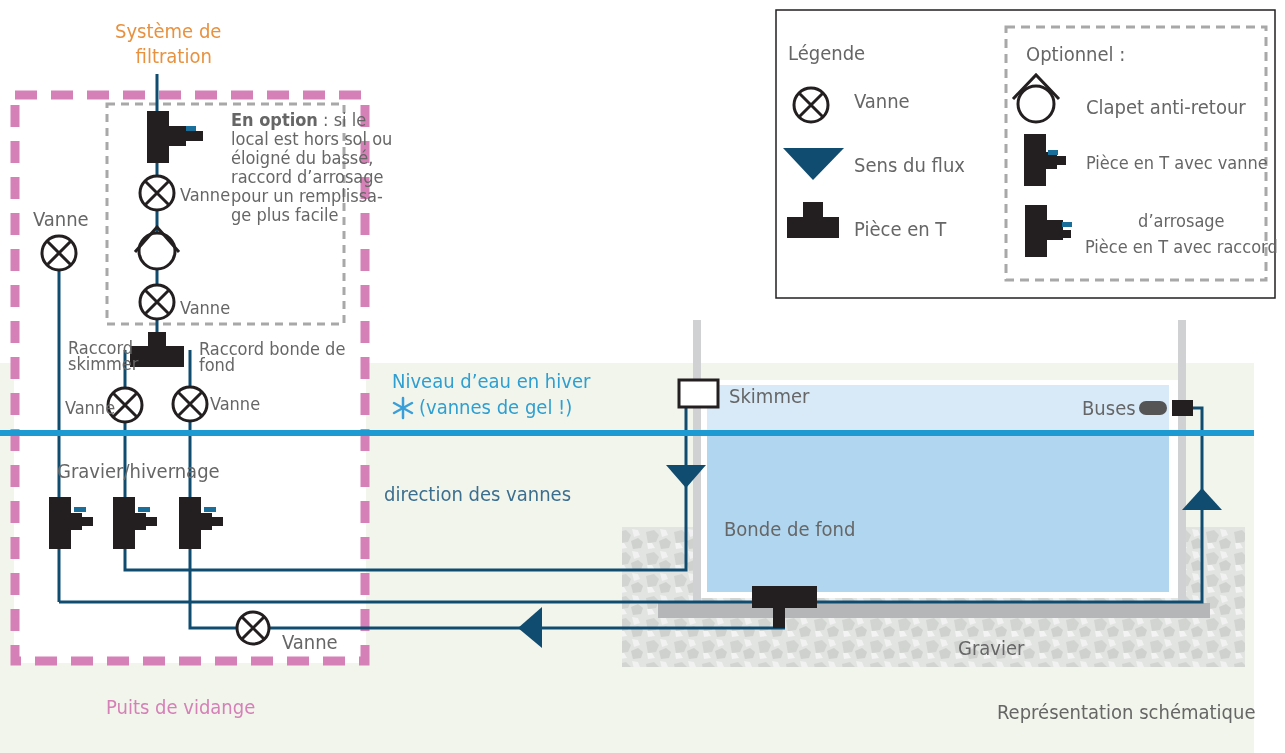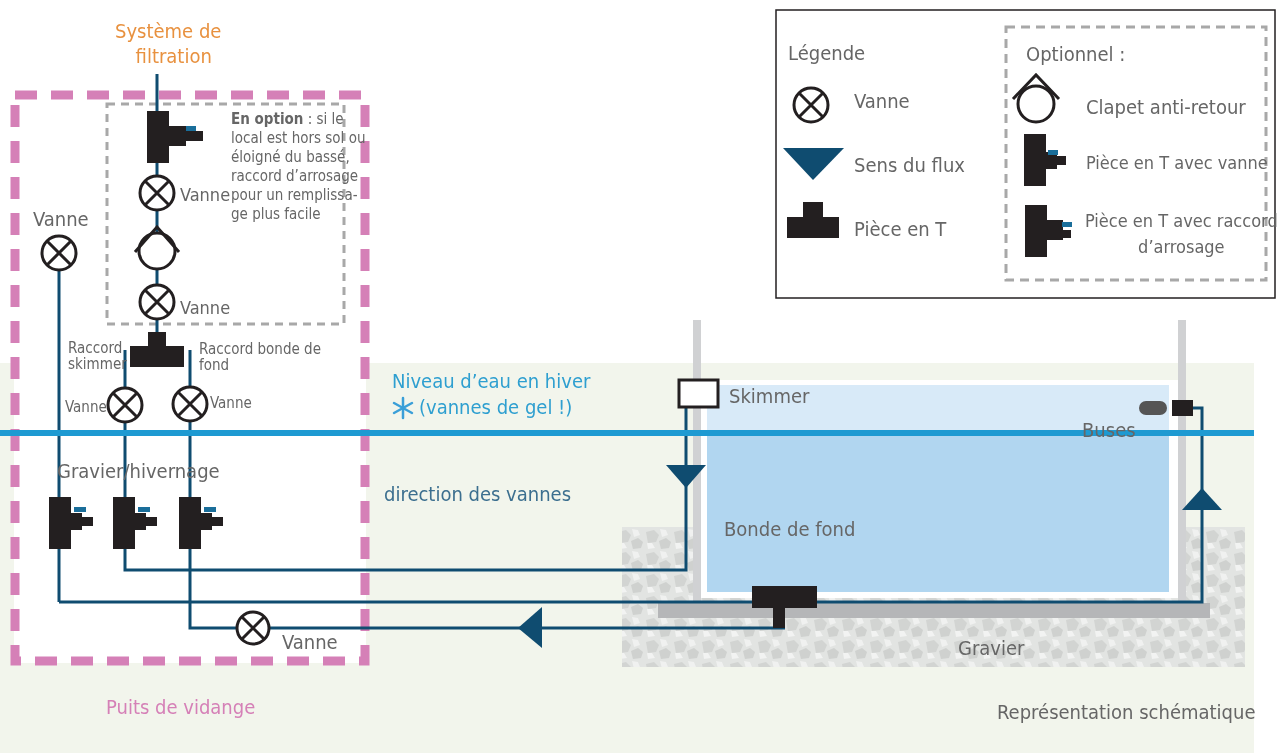--- a/index.html
+++ b/index.html
@@ -1,21 +1,21 @@
 <!DOCTYPE html>
 <html><head>
 <meta charset="utf-8">
 <style>
   html, body { margin:0; padding:0; background:#ffffff; }
   body { width:1285px; height:753px; position:relative; overflow:hidden; font-family:"DejaVu Sans Condensed","DejaVu Sans", sans-serif; }
   svg { position:absolute; left:0; top:0; }
   .lbl { position:absolute; color:#666666; font-family:"DejaVu Sans", sans-serif; font-stretch:condensed; white-space:nowrap; }
   .t18 { font-size:20px; }
   .t16 { font-size:18px;text-align:center; }
-  .t13 { font-size:15px; line-height:19px; }
+  .t13 { font-size:18px; line-height:19px; }
   .orange { color:#e8913f; }
   .pink { color:#d580b7; }
   .cyan { color:#2e9fd0; }
   .teal { color:#3c6f8f; }
 </style>
 </head>
 <body>
 
 <svg width="1285" height="753" viewBox="0 0 1285 753">
   <defs>
@@ -194,28 +194,28 @@
 <div class="lbl t18 pink" style="left:106px;top:695px;">Puits de vidange</div>
 
 <div class="lbl t18 cyan" style="left:392px;top:369px;">Niveau d’eau en hiver</div>
 <div class="lbl t18 cyan" style="left:419px;top:395px;">(vannes de gel !)</div>
 
 <div class="lbl t18 teal" style="left:384px;top:481px;line-height:26px;">
   <div>direction des vannes</div>
 </div>
 
 <div class="lbl t18" style="left:729px;top:384px;">Skimmer</div>
-<div class="lbl t18" style="left:1082px;top:396px;margin-top:22px;">Buses</div>
+<div class="lbl t18" style="left:1082px;top:396px;">Buses</div>
 <div class="lbl t18" style="left:724px;top:517px;">Bonde de fond</div>
 <div class="lbl t18" style="left:932px;top:636px;margin-left:26px;">Gravier</div>
 <div class="lbl t18" style="left:997px;top:700px;">Représentation schématique</div>
 
 <div class="lbl t18" style="left:788px;top:41px;">Légende</div>
 <div class="lbl t18" style="left:854px;top:89px;">Vanne</div>
 <div class="lbl t18" style="left:854px;top:153px;">Sens du flux</div>
 <div class="lbl t18" style="left:854px;top:217px;">Pièce en T</div>
 <div class="lbl t18" style="left:1026px;top:42px;">Optionnel :</div>
 <div class="lbl t18" style="left:1086px;top:95px;">Clapet anti-retour</div>
 <div class="lbl t16" style="left:1086px;top:152px;">Pièce en T avec vanne</div>
 <div class="lbl t16" style="left:1085px;top:208px;line-height:26px;">
+  <div>d’arrosage</div>
   <div>Pièce en T avec raccord</div>
-  <div>d’arrosage</div>
 </div>
 
 </body></html>

